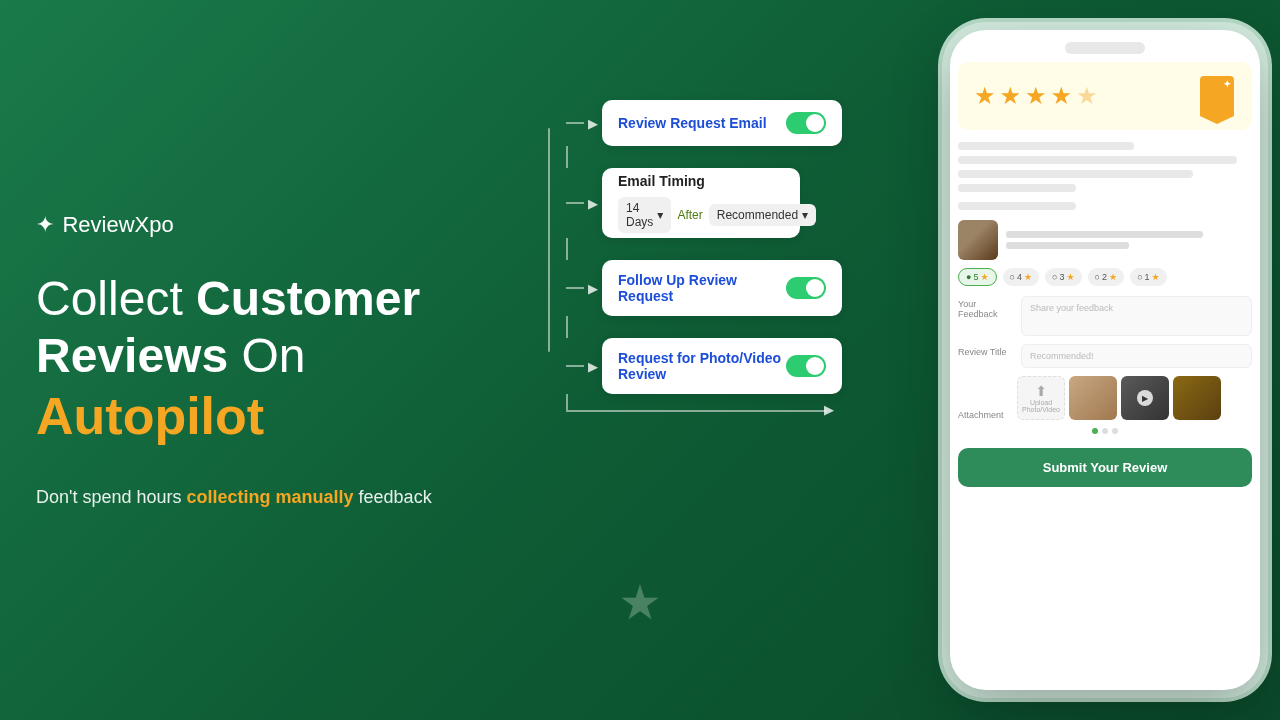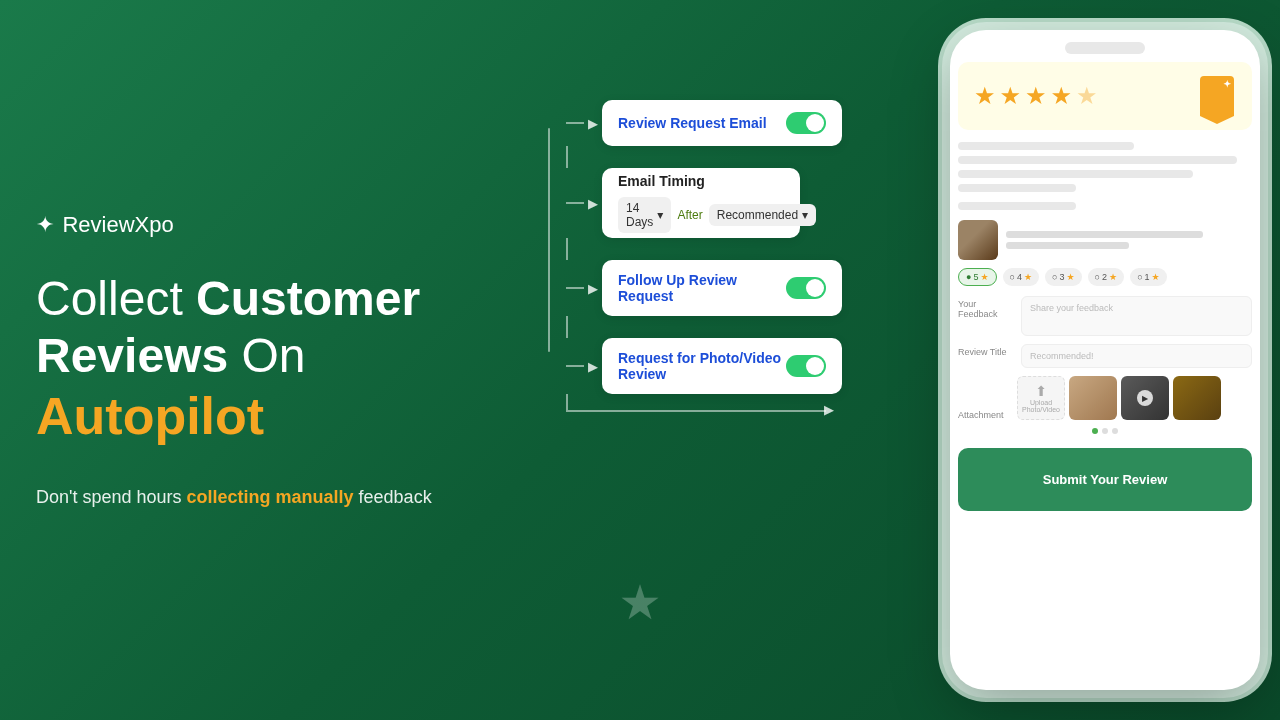--- a/index.html
+++ b/index.html
@@ -395,21 +395,21 @@
     }
     .dot { width: 6px; height: 6px; border-radius: 50%; background: #ddd; }
     .dot.active { background: #4caf50; }
 
     
     .submit-btn {
       background: #2d8c5a;
       color: white;
       border: none;
       border-radius: 10px;
-      padding: 24px;
+      padding: 12px;
       width: 100%;
       font-size: 13px;
       font-weight: 600;
       cursor: pointer;
       margin-top: 4px;
     }
 
   </style>
 </head>
 <body>

